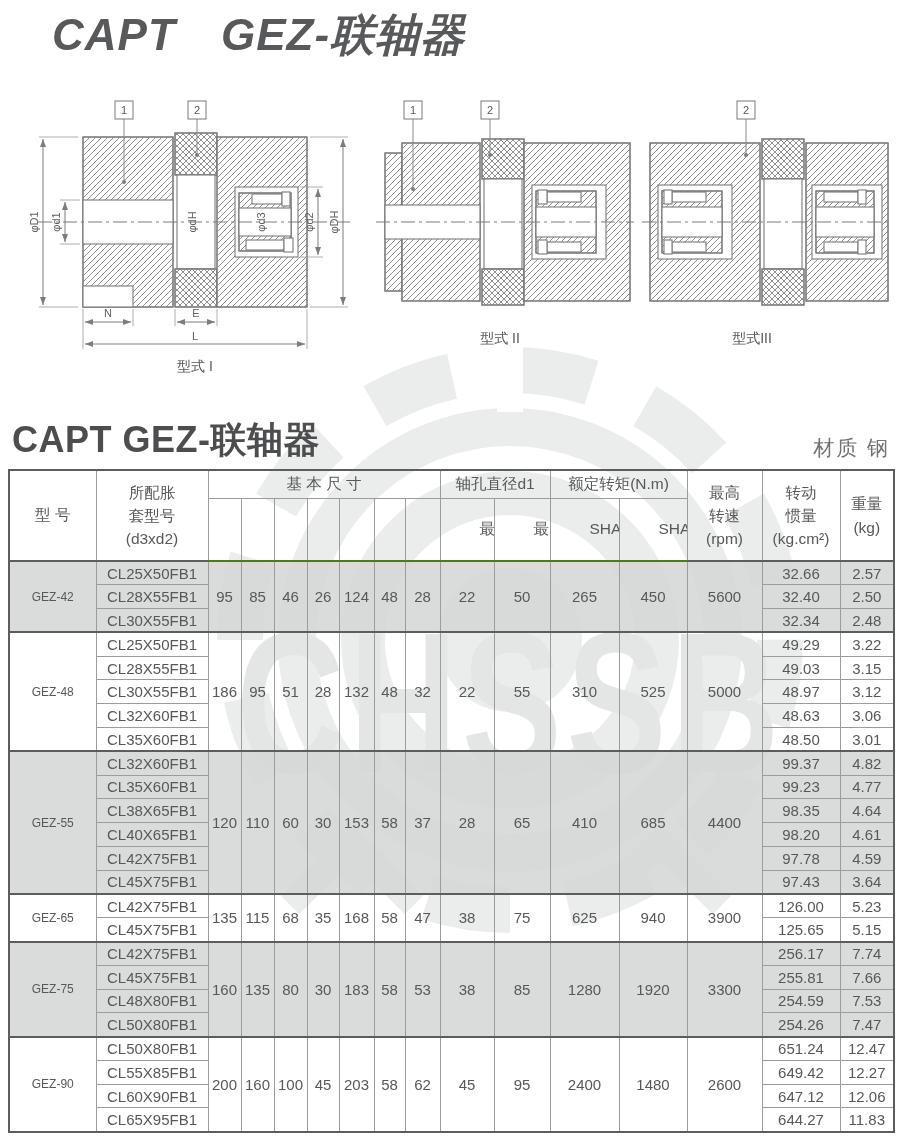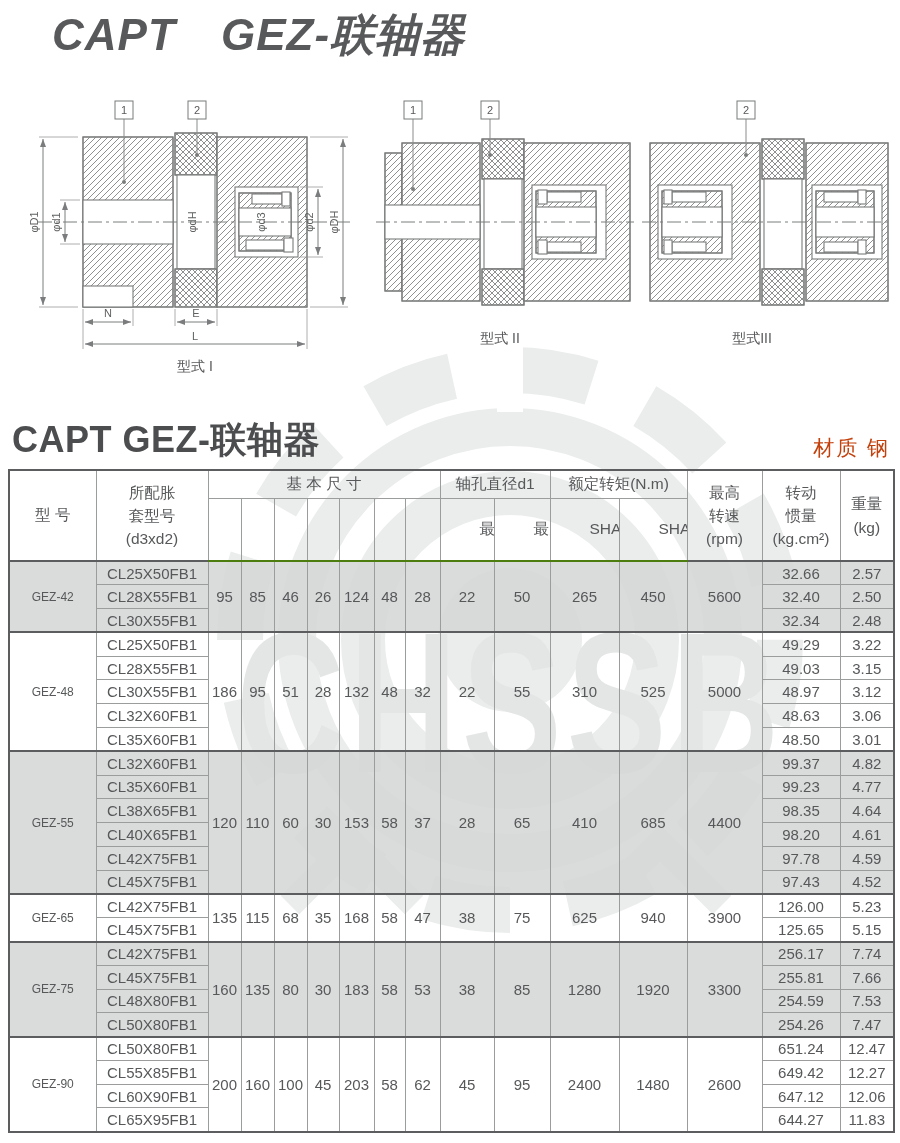--- a/index.html
+++ b/index.html
@@ -13,21 +13,21 @@
     position:absolute;left:52px;top:6px;margin:0;
     font-size:44px;font-weight:bold;font-style:italic;color:#58595b;
     letter-spacing:1px;word-spacing:32px;white-space:nowrap;
   }
   .diagrams{position:absolute;left:0;top:95px;width:900px;height:292px;}
   .diagram{position:absolute;top:0;}
   .d1{left:30px;} .d2{left:372px;} .d3{left:640px;}
   svg text{font-family:"Liberation Sans","DejaVu Sans",sans-serif;}
   .section-row{position:absolute;left:12px;top:416px;width:878px;display:flex;align-items:flex-end;justify-content:space-between;}
   .h2{margin:0;font-size:36px;font-weight:bold;color:#4c4d4f;letter-spacing:0.5px;white-space:nowrap;}
-  .material{font-size:21px;color:#c2410c;padding-bottom:3px;letter-spacing:2px;white-space:nowrap;}
+  .material{font-size:21px;color:#737373;padding-bottom:3px;letter-spacing:2px;white-space:nowrap;}
   .table-wrap{position:absolute;left:8px;top:469px;}
   #spec-table{border-collapse:collapse;table-layout:fixed;width:885px;border:2px solid #5c5d5e;}
   #spec-table th,#spec-table td{
     border:1px solid #9b9c9c;text-align:center;vertical-align:middle;
     color:#57585a;padding:0;overflow:hidden;white-space:nowrap;
   }
   #spec-table thead tr.hr1{height:28px;}
   #spec-table thead tr.hr2{height:63px;}
   #spec-table tbody tr{height:23.79px;}
   #spec-table th{font-weight:normal;font-size:15.5px;background:transparent;}
@@ -388,21 +388,21 @@
             <td class="sh">4.61</td>
           </tr>
           <tr>
             <td class="sh">CL42X75FB1</td>
             <td class="sh">97.78</td>
             <td class="sh">4.59</td>
           </tr>
           <tr>
             <td class="sh">CL45X75FB1</td>
             <td class="sh">97.43</td>
-            <td class="sh">4.52</td>
+            <td class="sh">3.64</td>
           </tr>
           <tr class="gs">
             <td rowspan="2" class="model wh">GEZ-65</td>
             <td class="wh">CL42X75FB1</td>
             <td rowspan="2" class="wh">135</td>
             <td rowspan="2" class="wh">115</td>
             <td rowspan="2" class="wh">68</td>
             <td rowspan="2" class="wh">35</td>
             <td rowspan="2" class="wh">168</td>
             <td rowspan="2" class="wh">58</td>

